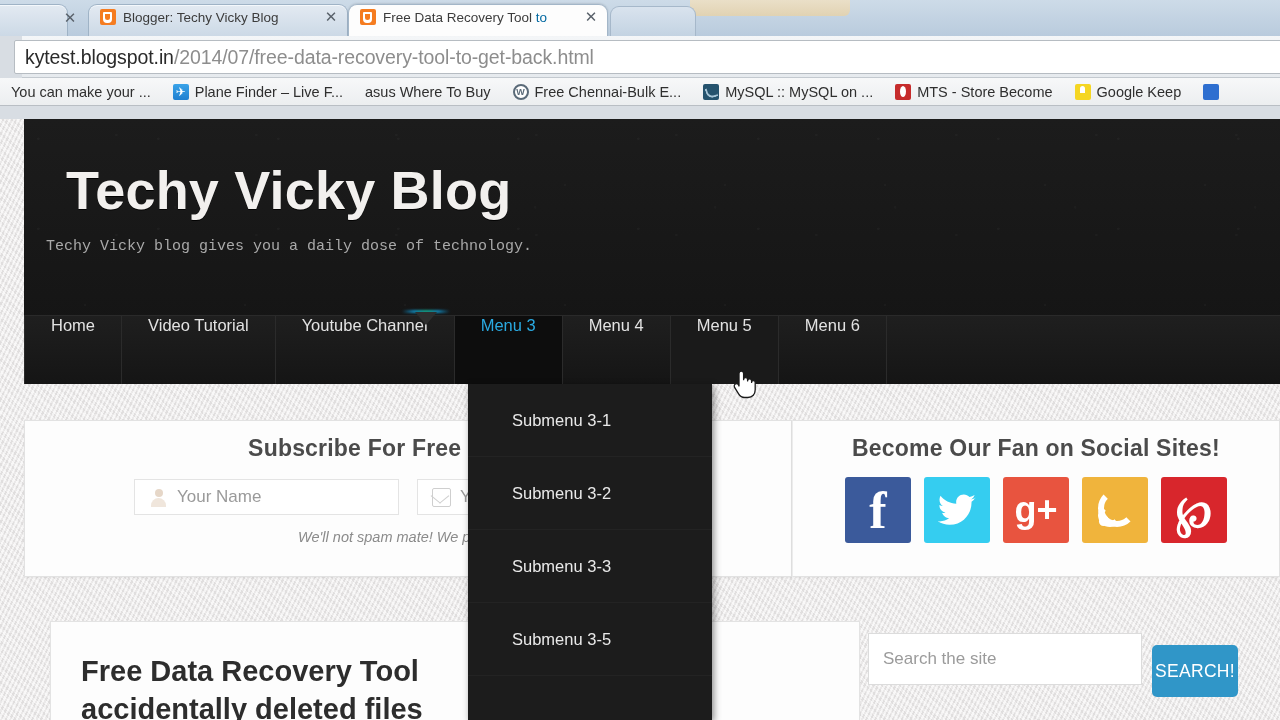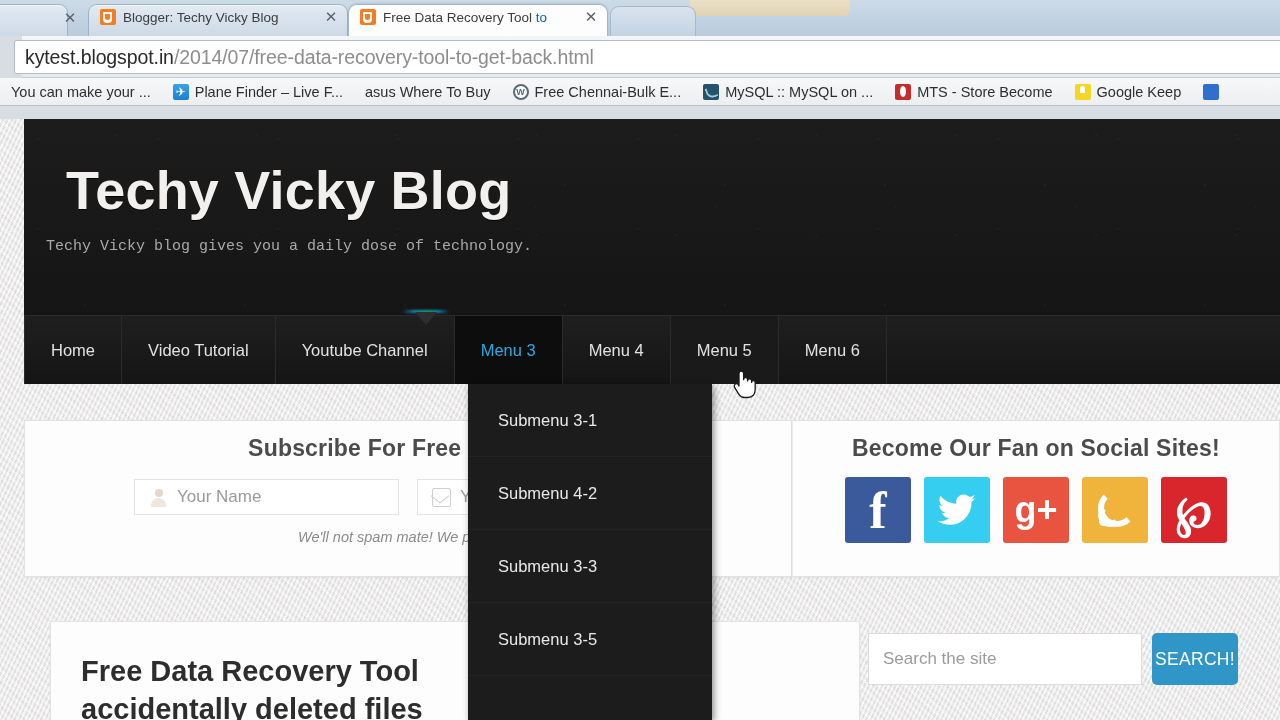--- a/index.html
+++ b/index.html
@@ -161,21 +161,21 @@
 
   
   .nav {
     position: absolute; left: 0; top: 196px; width: 1256px; height: 69px;
     background: linear-gradient(#1f1f1f, #151515);
     border-top: 1px solid #2a2a2a;
     display: flex; align-items: stretch;
   }
   .nav-item {
     position: relative;
-    display: flex; align-items: center; justify-content: center;
+    display: flex; justify-content: center;
     padding: 0 26px;
     font-size: 16.5px; color: #e2e2e2;
     border-right: 1px solid #2b2b2b;
     white-space: nowrap;
   }
   .nav-item:first-child { border-left: 1px solid #2b2b2b; }
   .nav-item.open { background: #0d0d0d; color: #2aa9e0; }
   .nav-item.hover { background: #1a1a1a; }
   .nav-arrow {
     position: absolute; left: 378px; top: -8px; width: 48px; height: 22px;
@@ -194,21 +194,21 @@
 
   
   .submenu {
     position: absolute; left: 444px; top: 265px; width: 244px; height: 336px;
     background: #1c1c1c;
     box-shadow: 2px 2px 7px rgba(0,0,0,.45);
     z-index: 40;
   }
   .submenu-item {
     height: 73px; display: flex; align-items: center;
-    padding-left: 30px; font-size: 16.5px; color: #e9e9e9;
+    padding-left: 44px; font-size: 16.5px; color: #e9e9e9;
     border-bottom: 1px solid #232323;
   }
 
   
   .wrow { position: absolute; left: 0; top: 301px; width: 1256px; height: 157px; }
   .panel {
     position: absolute; top: 0; height: 157px;
     background: #fdfdfd;
     border: 1px solid #e2e2e2;
     box-shadow: 0 1px 2px rgba(0,0,0,.06);
@@ -277,21 +277,21 @@
   }
   .article h2 .l2 { display:block; margin-top: 5px; }
   .searchbox { position: absolute; left: 844px; top: 22px; width: 370px; height: 52px; display: flex; gap: 10px; }
   .search-input {
     width: 280px; height: 52px; background: #fff; border: 1px solid #dcdcdc;
     display: flex; align-items: center; padding: 0 14px; font-size: 17px; color: #9b9b9b;
   }
   .search-btn {
     width: 88px; height: 52px; background: #3096c8; border-radius: 5px;
     display: flex; align-items: center; justify-content: center;
-    color: #fff; font-size: 17.5px; letter-spacing: .3px;
+    color: #fff; font-size: 17.5px; letter-spacing: .3px; margin-top: 12px;
   }
 
   
   .cursor { position: absolute; left: 731px; top: 366px; width: 26px; height: 34px; z-index: 80; }
 </style>
 </head>
 <body>
 
 <div id="browser">
 
@@ -446,21 +446,21 @@
         <div class="searchbox">
           <div class="search-input">
               <span>Search the site</span>
             </div>
           <div class="search-btn">SEARCH!</div>
         </div>
       </div>
 
       <div class="submenu">
         <div class="submenu-item">Submenu 3-1</div>
-        <div class="submenu-item">Submenu 4-2</div>
+        <div class="submenu-item">Submenu 3-2</div>
         <div class="submenu-item">Submenu 3-3</div>
         <div class="submenu-item">Submenu 3-5</div>
       </div>
 
     </div>
   </div>
 
   <svg class="cursor" viewBox="0 0 26 34">
     <path d="M8 20 V7.5c0-1.4 1-2.5 2.3-2.5s2.3 1.1 2.3 2.5v6.2c0-1.2.9-2.1 2-2.1s2 .9 2 2.1v1.2c0-1.1.9-2 2-2s2 .9 2 2v1.5c0-1 .8-1.8 1.8-1.8s1.8.8 1.8 1.8v7.4c0 4.2-2.7 7.7-7.3 7.7h-3.3c-3 0-4.6-1.4-6-3.6l-4-6.6c-.7-1.2-.4-2.6.8-3.3 1-.6 2.3-.3 3 .6z" fill="#ffffff" stroke="#1a1a1a" stroke-width="1.3" stroke-linejoin="round"></path>
   </svg>

